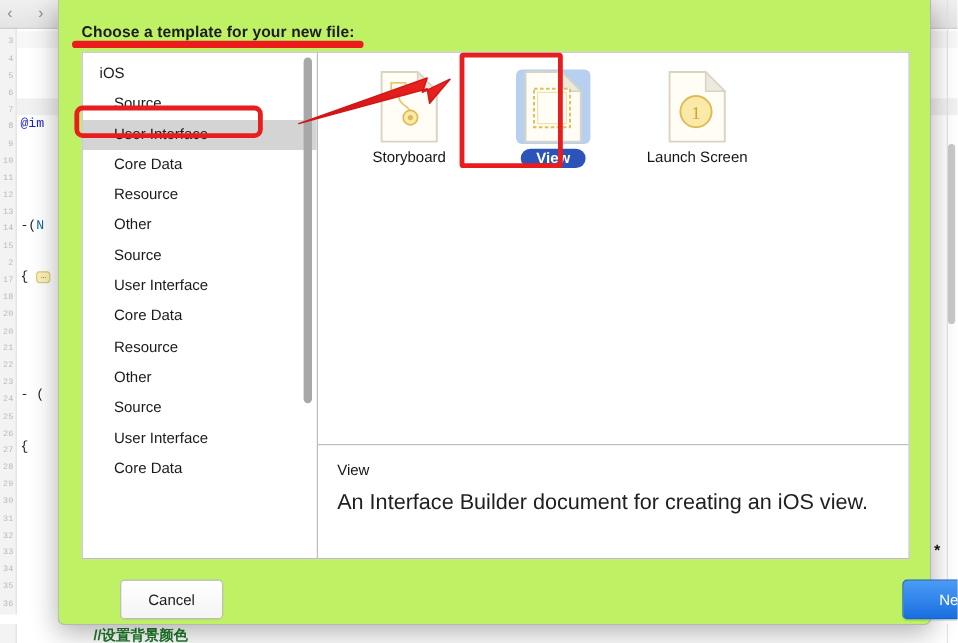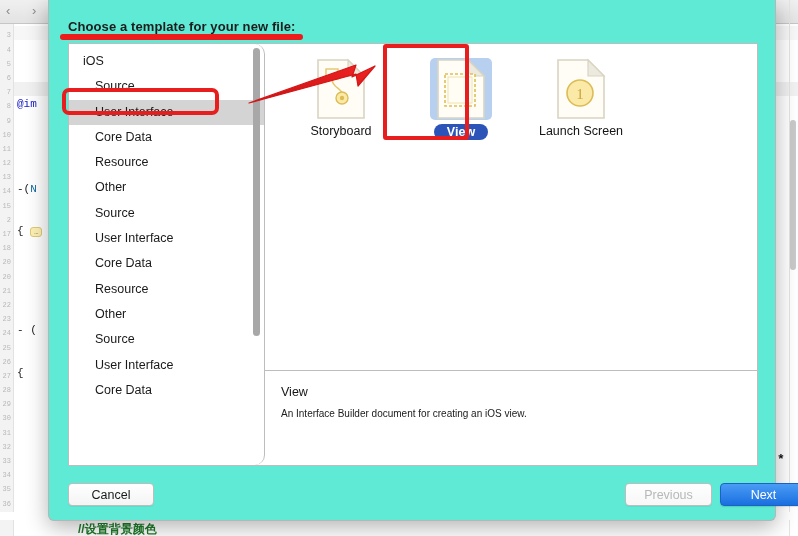--- a/index.html
+++ b/index.html
@@ -127,21 +127,21 @@
     width: 6px; height: 150px;
     background: #c9c9c9;
     border-radius: 3px;
   }
 
   
   .sheet {
     position: absolute;
     left: 48px; top: 0px;
     width: 728px; height: 521px;
-    background: #5eead4;
+    background: #bef264;
     border: 1px solid #b6b6b6;
     border-top: none;
     border-radius: 0 0 6px 6px;
     box-shadow: 0 6px 22px rgba(0,0,0,0.30);
   }
 
   .sheet-title {
     position: absolute;
     left: 19px; top: 19px;
     font-size: 13px;
@@ -162,21 +162,20 @@
   }
 
   
   .cat-pane {
     position: relative;
     width: 196px;
     height: 100%;
     background: #ffffff;
     border-right: 1px solid #bdbdbd;
     overflow: hidden;
-    border-radius: 10px;
   }
   .cat-list {
     padding-top: 5px;
   }
   .cat-row {
     height: 25.3px;
     line-height: 25.3px;
     font-size: 12.5px;
     color: #1a1a1a;
     padding-left: 26px;
@@ -260,37 +259,38 @@
     flex: 1;
     background: #ffffff;
     padding: 14px 16px 0 16px;
   }
   .desc-title {
     font-size: 12.5px;
     color: #151515;
     margin-bottom: 9px;
   }
   .desc-body {
-    font-size: 10px;
+    font-size: 18px;
     color: #202020;
   }
 
   
   .btn {
     position: absolute;
-    height: 23px;
+    height: 33px;
     border-radius: 4px;
     font-size: 12.5px;
     display: flex;
     align-items: center;
     justify-content: center;
     border: 1px solid #bdbdbd;
     background: linear-gradient(#ffffff,#f4f4f4);
     color: #1a1a1a;
     box-shadow: 0 1px 0 rgba(0,0,0,0.05);
+    margin-left: 32px;
   }
   .btn-cancel { left: 19px; top: 483px; width: 86px; }
   .btn-prev {
     left: 576px; top: 483px; width: 87px;
     color: #b7b7b7;
     background: linear-gradient(#fefefe,#f7f7f7);
   }
   .btn-next {
     left: 671px; top: 483px; width: 87px;
     background: linear-gradient(#4a9cf5,#1a6fe0);
@@ -464,21 +464,20 @@
           </div>
 
         <div class="tpl-desc">
           <div class="desc-title">View</div>
           <div class="desc-body">An Interface Builder document for creating an iOS view.</div>
         </div>
       </div>
     </div>
 
     <div class="btn btn-cancel">Cancel</div>
-    <div class="btn btn-prev">Previous</div>
     <div class="btn btn-next">Next</div>
   </div>
 
   <div class="anno anno-underline"></div>
   <div class="anno anno-box-ui"></div>
   <div class="anno anno-box-view"></div>
 
   <div class="anno anno-arrow">
     <svg width="140" height="60" viewBox="0 0 140 60">
       <defs>

